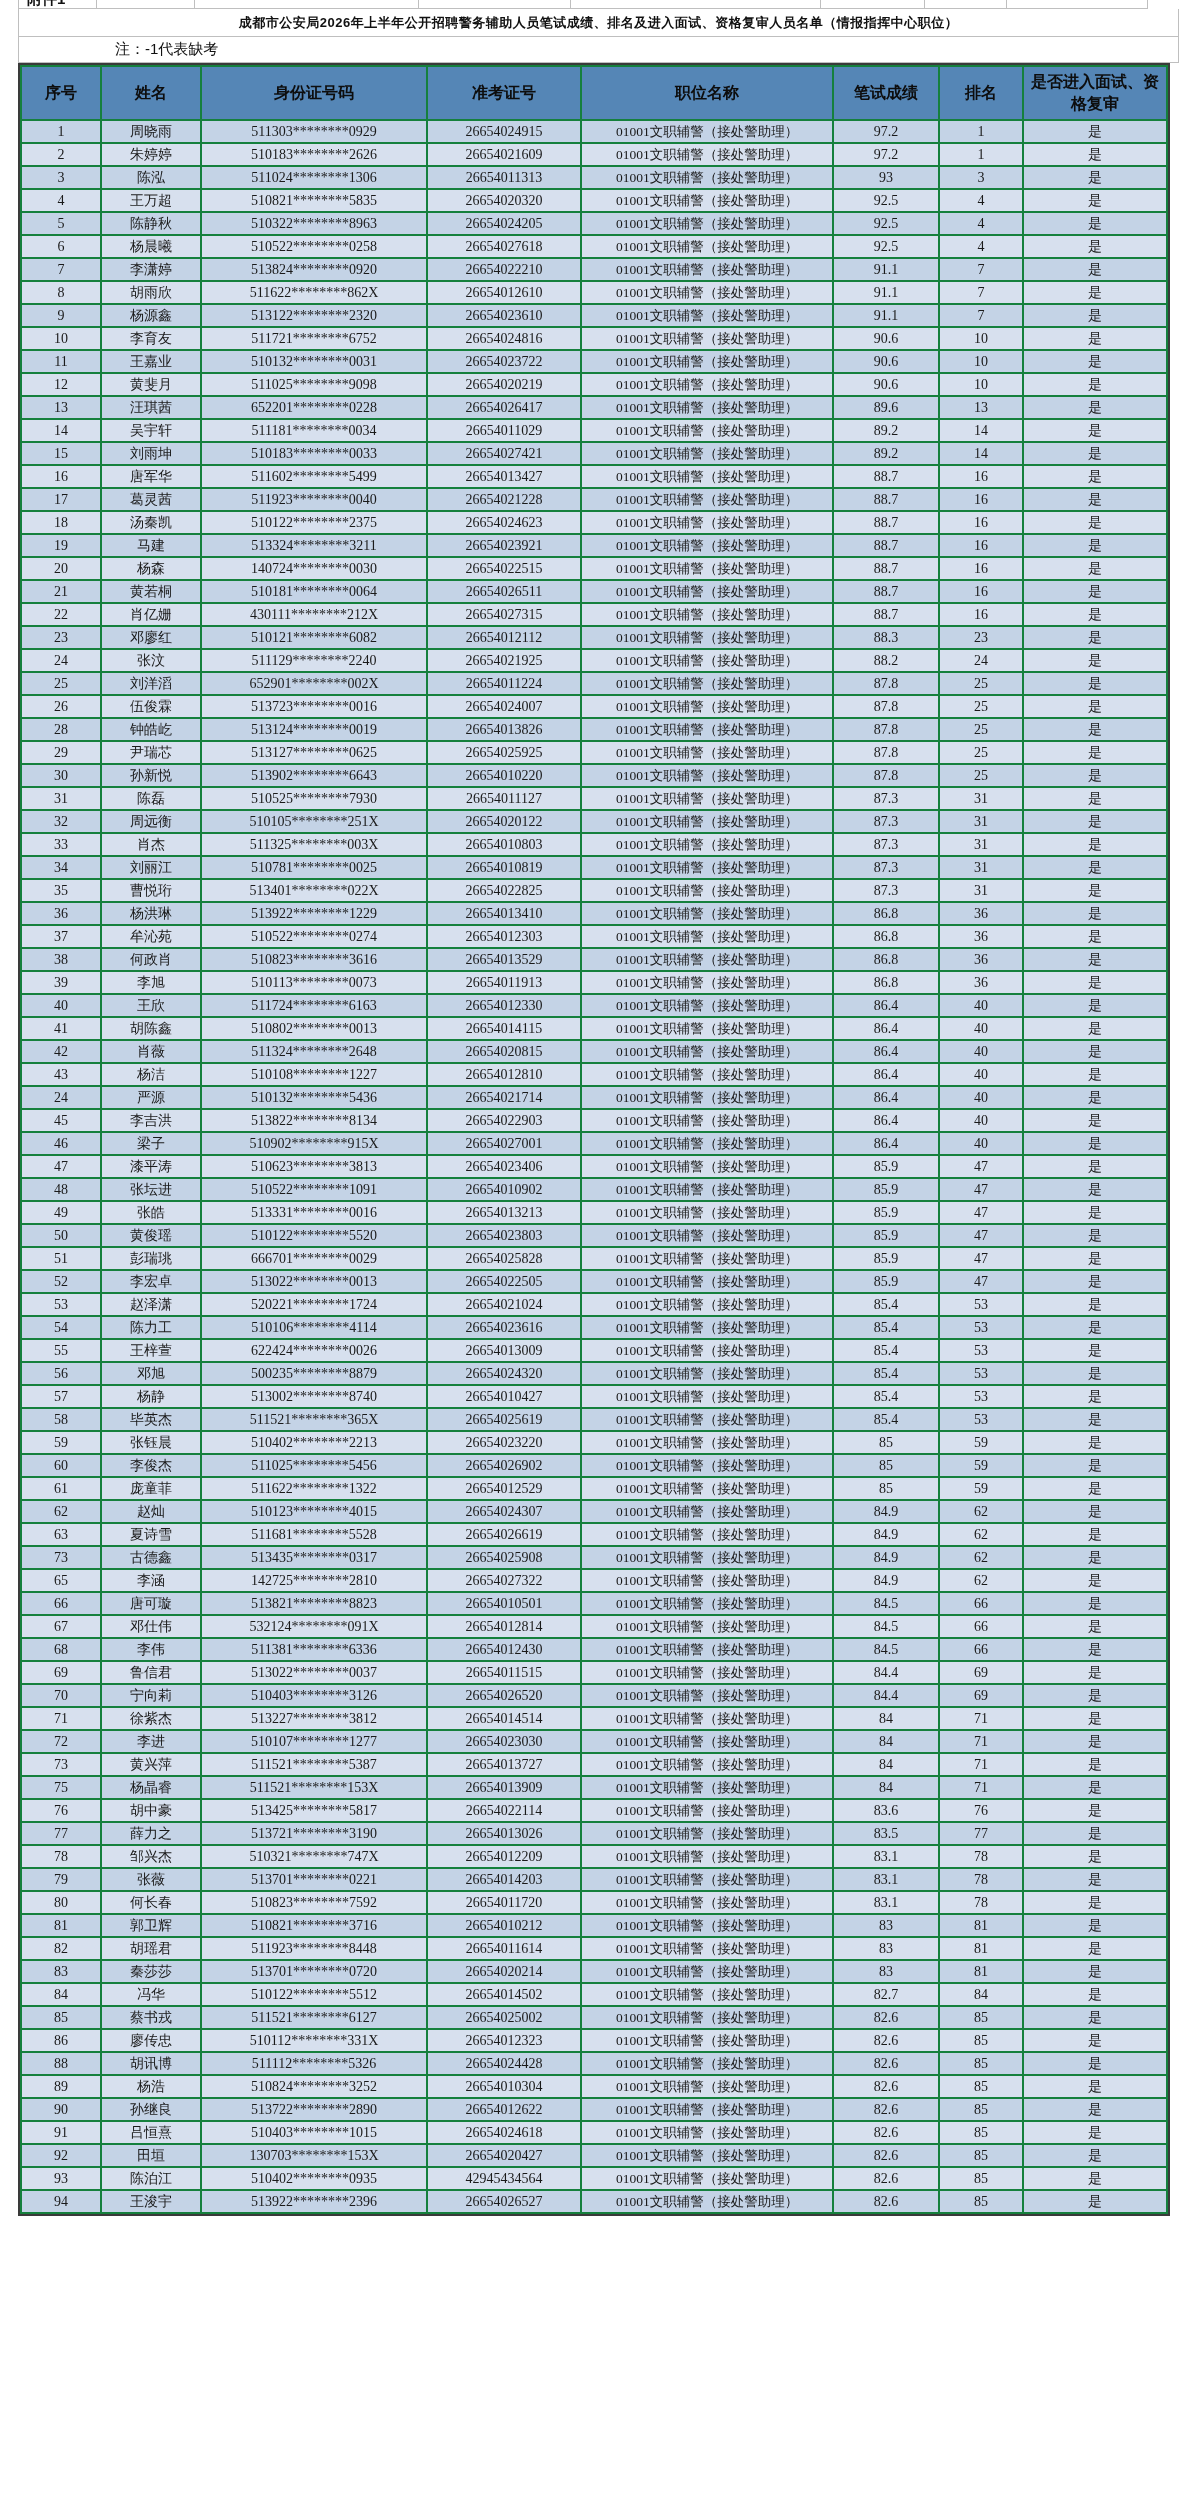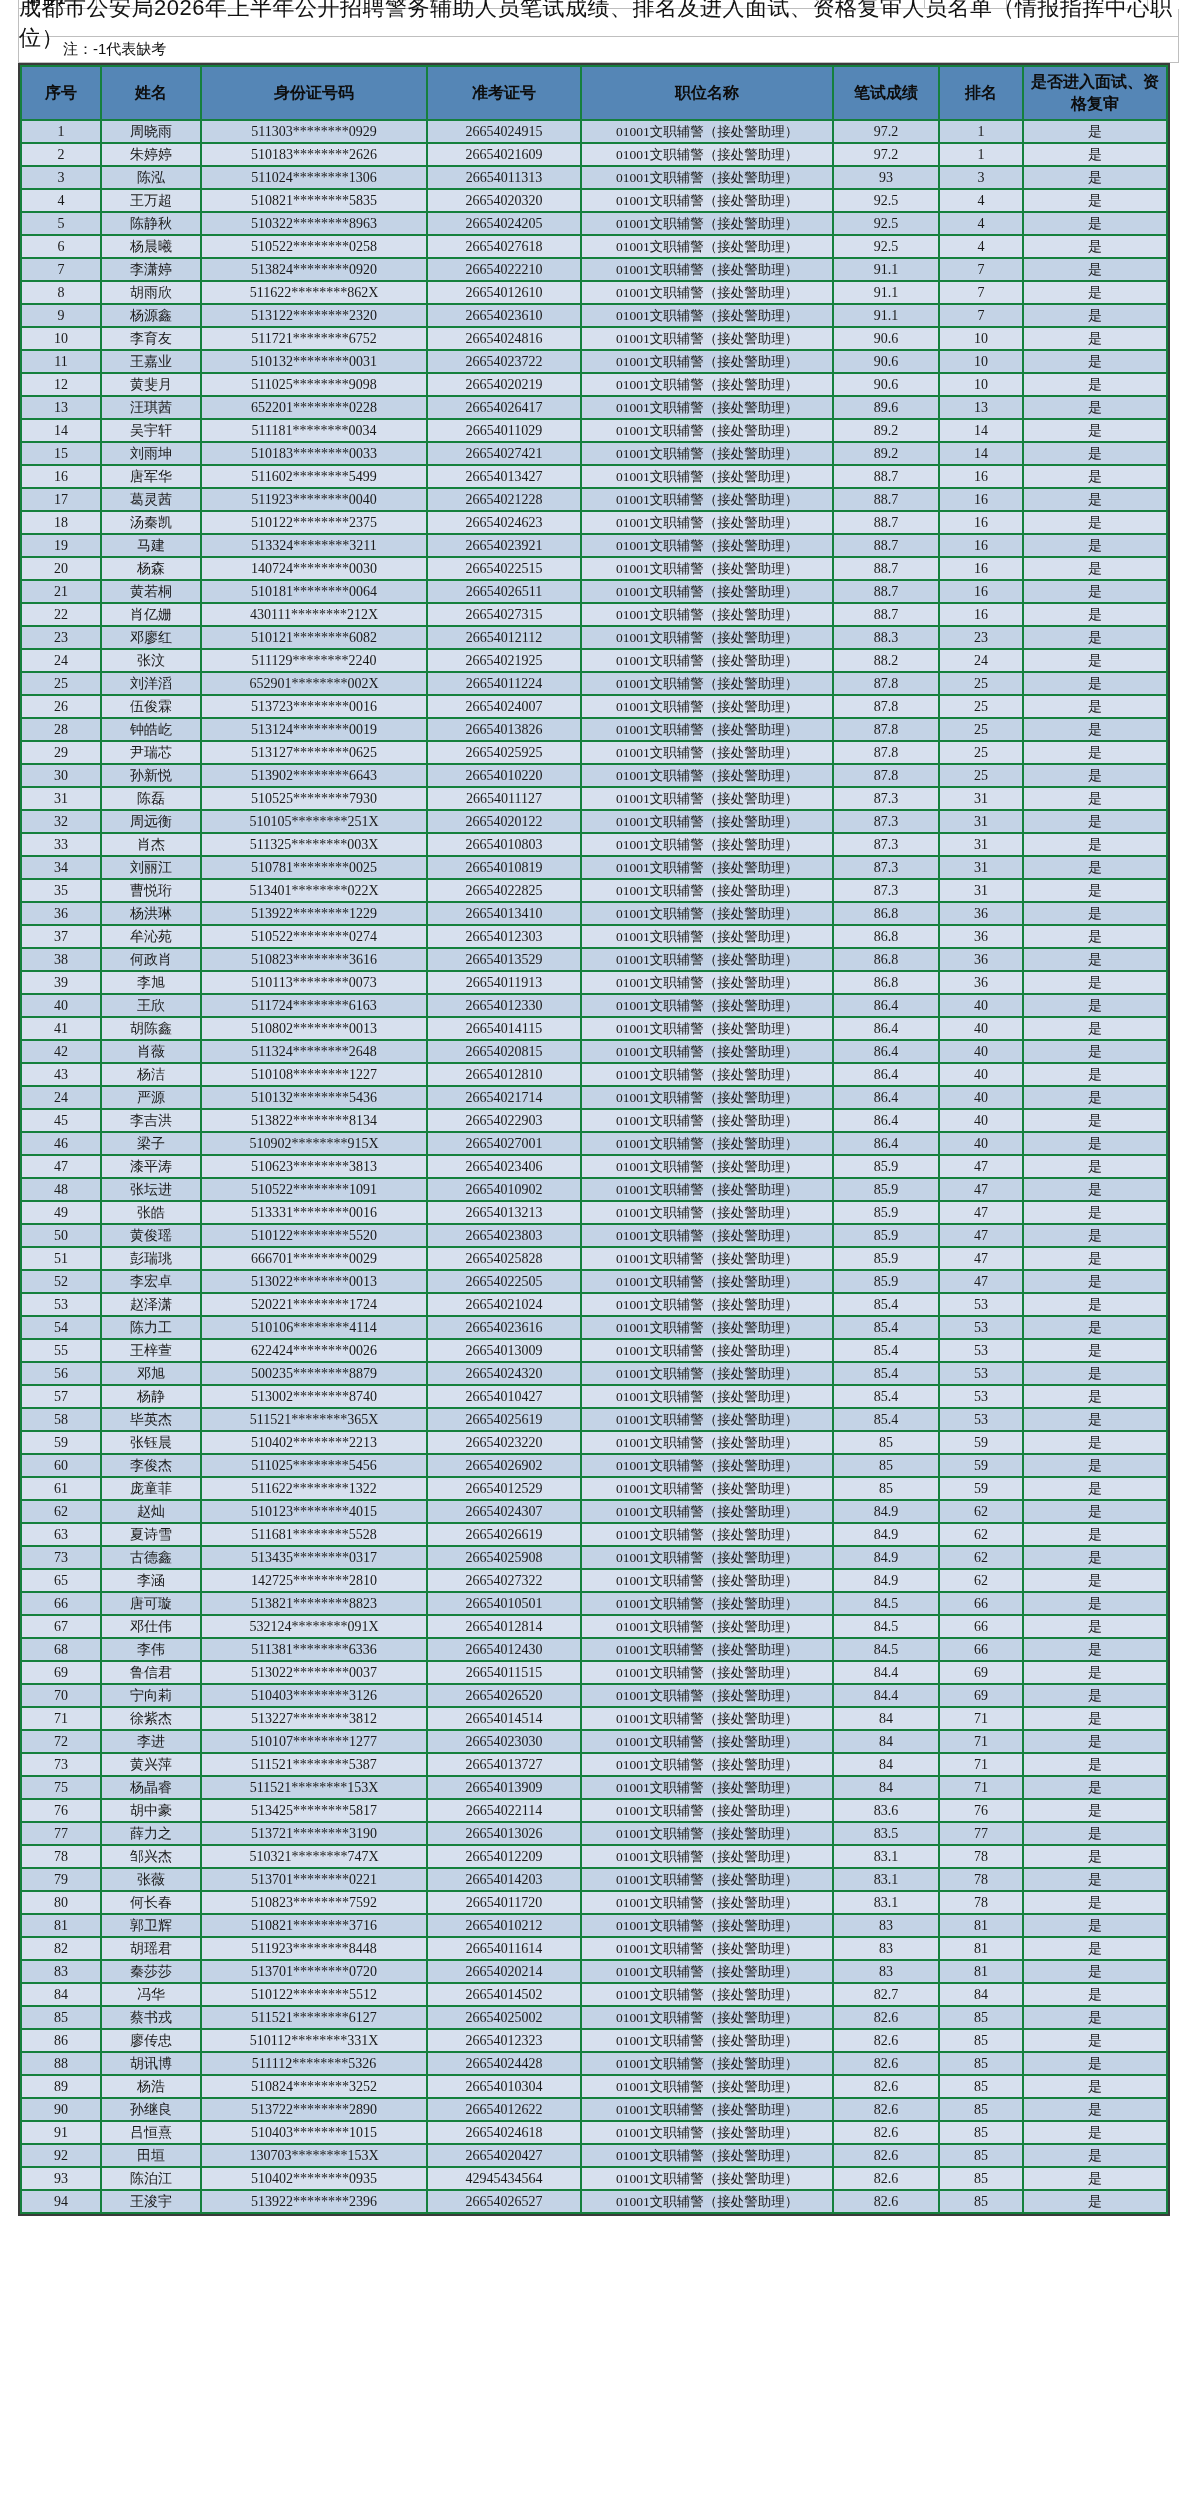--- a/index.html
+++ b/index.html
@@ -20,26 +20,26 @@
     background:#fff;overflow:hidden;
   }
   .attach-row .cell:last-child{border-right:1px solid #bfbfbf;}
   .attach-row .cell span{
     display:block;margin-top:-10px;font-size:15px;font-weight:bold;
     padding-left:8px;white-space:nowrap;
   }
   .title-row{
     height:27px;border:1px solid #bfbfbf;border-top:none;margin-left:-2px;
     display:flex;align-items:center;justify-content:center;
-    font-size:22px;font-weight:normal;letter-spacing:0.5px;
+    font-size:13px;font-weight:bold;letter-spacing:0.5px;
   }
   .note-row{
     height:26px;border:1px solid #bfbfbf;border-top:none;margin-left:-2px;
     display:flex;align-items:center;
-    font-size:15px;padding-left:44px;box-sizing:border-box;
+    font-size:15px;padding-left:96px;box-sizing:border-box;
   }
   
   table.results{
     border-collapse:separate;border-spacing:2px;
     background:#15803d;table-layout:fixed;
     border:2px solid var(--border-dark,#3a3a3a);
     margin-left:-2px;
   }
   table.results th{
     background:var(--header-bg,#5586B6);

